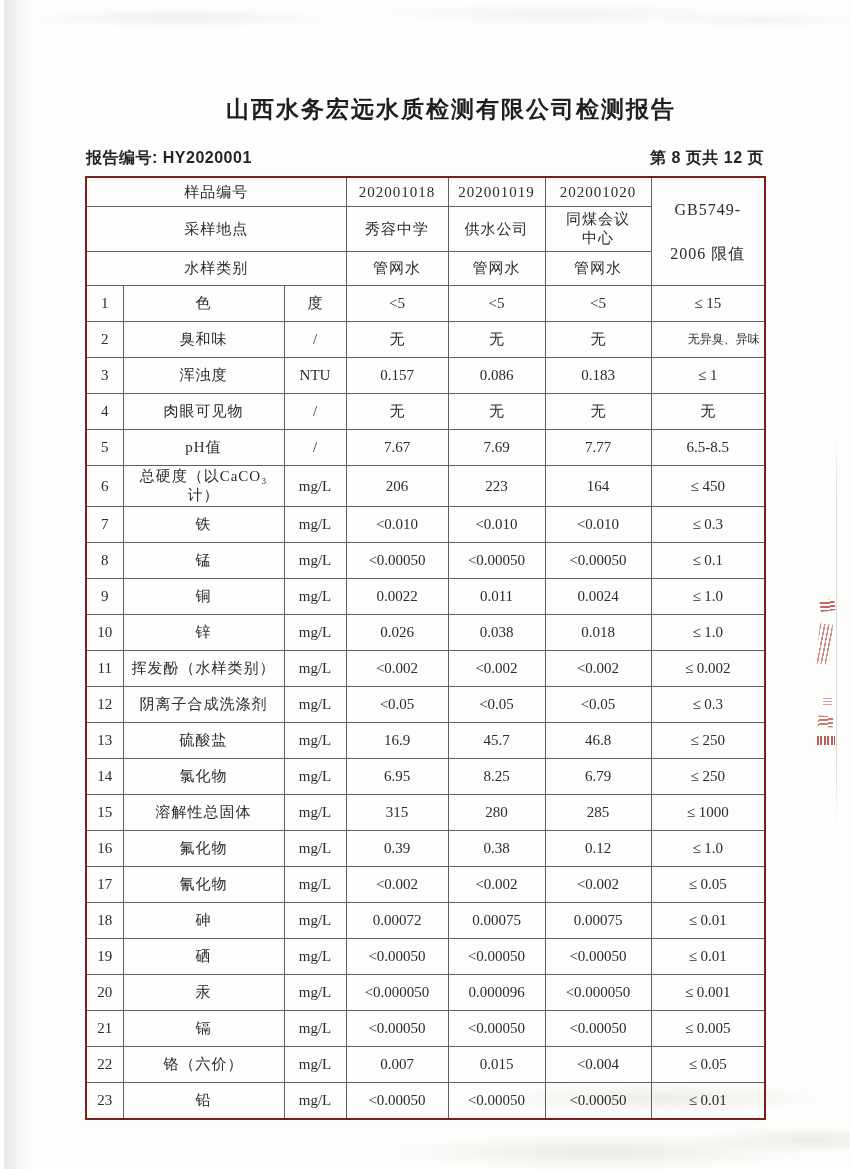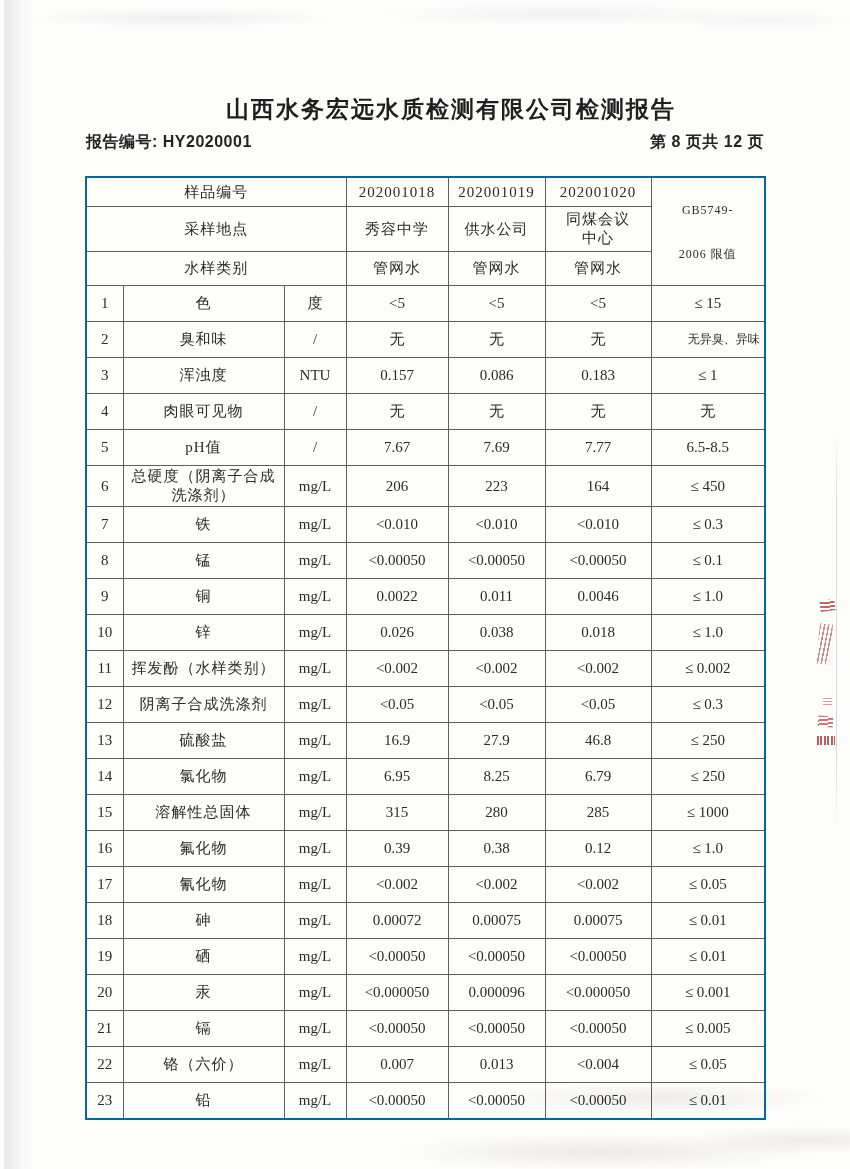--- a/index.html
+++ b/index.html
@@ -44,47 +44,47 @@
   .stamp-e{left:817px;top:736px;width:18px;height:9px;background:repeating-linear-gradient(88deg,#b23230 0 2px,transparent 2px 3.5px);opacity:.8;}
 
   
   .doc-title{
     position:absolute;left:0;top:94px;width:850px;
     text-align:center;
     font-family:"Liberation Sans","DejaVu Sans",sans-serif;
     font-size:23px;font-weight:700;letter-spacing:2px;color:#1f1f1f;padding-left:26px;
   }
   .meta-row{
-    position:absolute;left:86px;top:132px;width:678px;
+    position:absolute;left:86px;top:148px;width:678px;
     display:flex;justify-content:space-between;align-items:baseline;
     font-family:"Liberation Sans","DejaVu Sans",sans-serif;
     font-size:16px;font-weight:700;color:#242424;letter-spacing:0.5px;
   }
 
   
   table.report{
     position:absolute;left:85px;top:176px;
     width:679px;height:872px;
     border-collapse:collapse;table-layout:fixed;
     font-size:15px;color:#2b2b2b;
   }
   table.report td{
     border:1px solid #5f5f5f;
     text-align:center;vertical-align:middle;
     padding:1px 3px;
     overflow:hidden;
   }
-  table.report{border:2px solid #0369a1;}
+  table.report{border:2px solid #7f1d1d;}
   thead tr.h1 td{height:26px;}
   thead tr.h2 td{height:42px;}
   thead tr.h3 td{height:31px;}
   tbody td{height:33px;}
   td.c-item{text-align:left;padding-left:10px;letter-spacing:1px;}
   .multiline{white-space:pre-line;line-height:19px;margin-top:24px;}
-  td.limit-head{white-space:pre-line;line-height:44px;letter-spacing:1px;font-size:12px;}
+  td.limit-head{white-space:pre-line;line-height:44px;letter-spacing:1px;font-size:16px;}
   tbody tr:nth-child(2) td:last-child{font-size:12px;letter-spacing:0;padding-left:35px;}
   thead td{letter-spacing:1px;}
 </style>
 </head>
 <body>
 
 <div class="page">
 
   <div class="scan-left-band"></div>
   <div class="scan-top-texture"></div>
@@ -181,21 +181,21 @@
       <td class="c-item">pH值</td>
       <td>/</td>
       <td>7.67</td>
       <td>7.69</td>
       <td>7.77</td>
       <td>6.5-8.5</td>
     </tr>
 
     <tr>
       <td>6</td>
-      <td class="c-item">总硬度（阴离子合成洗涤剂）</td>
+      <td class="c-item">总硬度（以CaCO₃计）</td>
       <td>mg/L</td>
       <td>206</td>
       <td>223</td>
       <td>164</td>
       <td>≤ 450</td>
     </tr>
 
     <tr>
       <td>7</td>
       <td class="c-item">铁</td>
@@ -215,21 +215,21 @@
       <td>&lt;0.00050</td>
       <td>≤ 0.1</td>
     </tr>
 
     <tr>
       <td>9</td>
       <td class="c-item">铜</td>
       <td>mg/L</td>
       <td>0.0022</td>
       <td>0.011</td>
-      <td>0.0046</td>
+      <td>0.0024</td>
       <td>≤ 1.0</td>
     </tr>
 
     <tr>
       <td>10</td>
       <td class="c-item">锌</td>
       <td>mg/L</td>
       <td>0.026</td>
       <td>0.038</td>
       <td>0.018</td>
@@ -254,21 +254,21 @@
       <td>&lt;0.05</td>
       <td>&lt;0.05</td>
       <td>≤ 0.3</td>
     </tr>
 
     <tr>
       <td>13</td>
       <td class="c-item">硫酸盐</td>
       <td>mg/L</td>
       <td>16.9</td>
-      <td>27.9</td>
+      <td>45.7</td>
       <td>46.8</td>
       <td>≤ 250</td>
     </tr>
 
     <tr>
       <td>14</td>
       <td class="c-item">氯化物</td>
       <td>mg/L</td>
       <td>6.95</td>
       <td>8.25</td>
@@ -344,21 +344,21 @@
       <td>&lt;0.00050</td>
       <td>&lt;0.00050</td>
       <td>≤ 0.005</td>
     </tr>
 
     <tr>
       <td>22</td>
       <td class="c-item">铬（六价）</td>
       <td>mg/L</td>
       <td>0.007</td>
-      <td>0.013</td>
+      <td>0.015</td>
       <td>&lt;0.004</td>
       <td>≤ 0.05</td>
     </tr>
 
     <tr>
       <td>23</td>
       <td class="c-item">铅</td>
       <td>mg/L</td>
       <td>&lt;0.00050</td>
       <td>&lt;0.00050</td>

